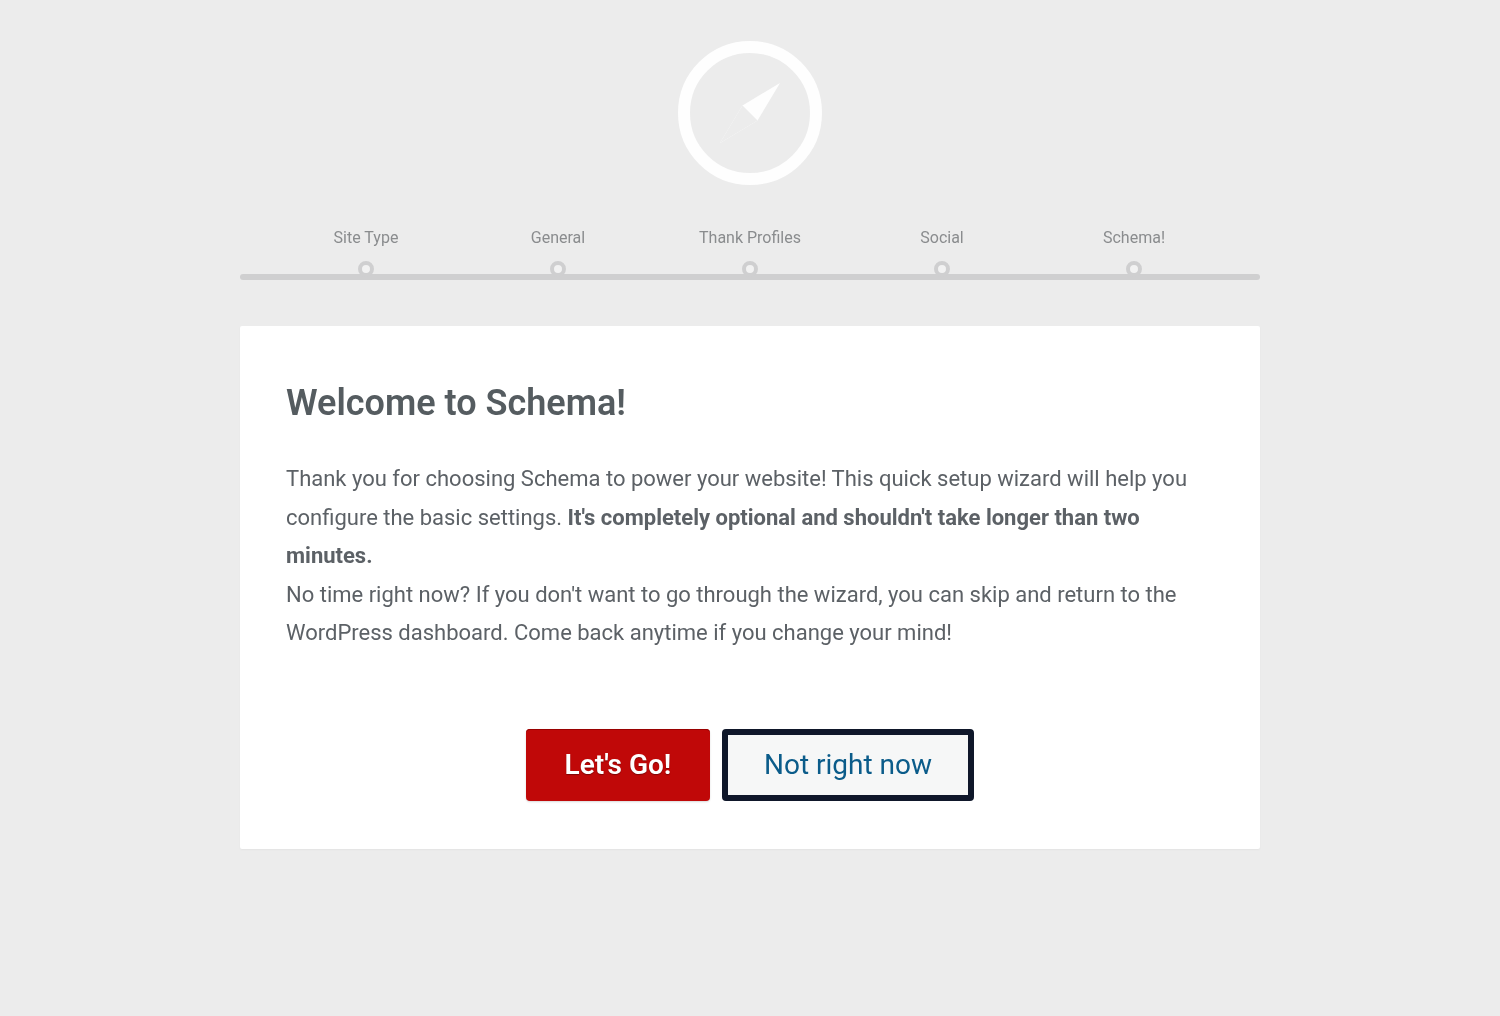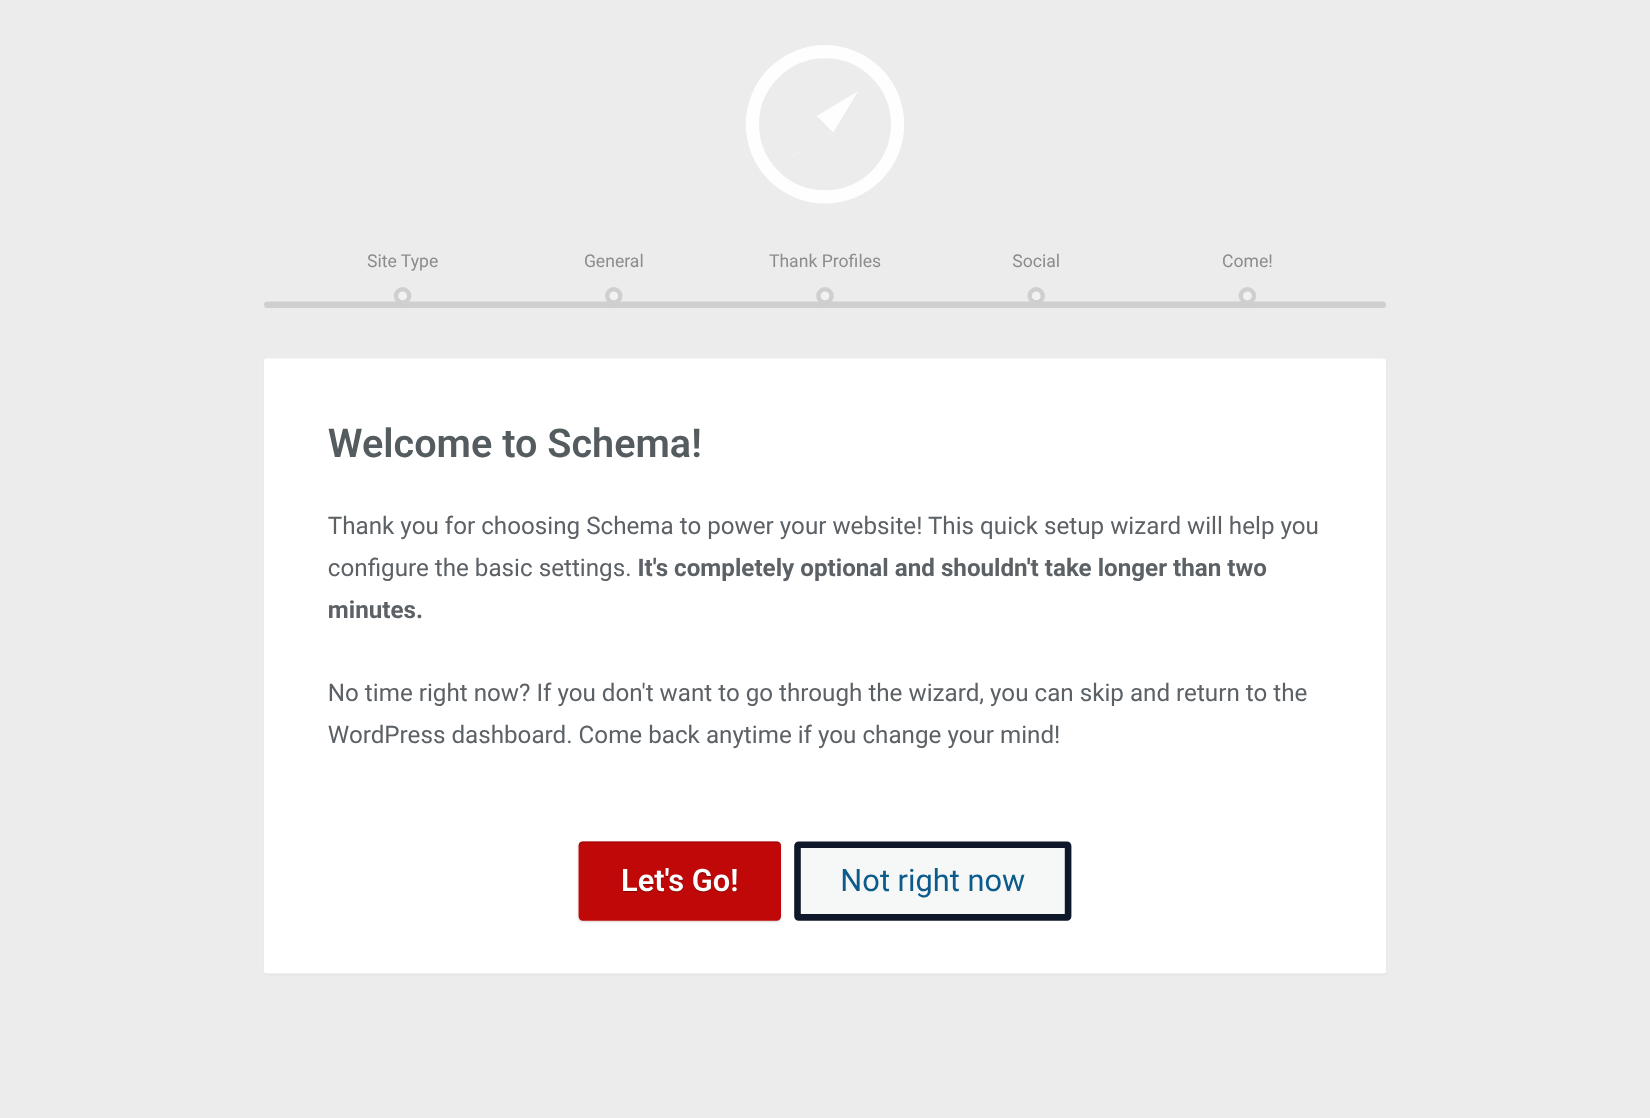--- a/index.html
+++ b/index.html
@@ -73,33 +73,32 @@
       background: #f2f2f2;
       border: 4px solid #cfcfd0;
       z-index: 1;
     }
 
     
     .card {
       background: #ffffff;
       border-radius: 2px;
       box-shadow: 0 1px 2px rgba(0,0,0,0.04);
-      padding: 56px 58px 48px;
+      padding: 56px 46px 48px;
     }
     .card h1 {
       font-size: 36px;
       font-weight: 600;
       color: #555c60;
       margin-bottom: 36px;
     }
     .card p {
       font-size: 22px;
       line-height: 1.75;
       color: #5c6166;
-      margin-bottom: 36px;
     }
     .card p:last-of-type { margin-bottom: 76px; }
     .card p strong,
     .bold {
       font-weight: 700;
       color: #5c6166;
     }
 
     
     .actions {
@@ -162,21 +161,21 @@
       </div>
       <div class="step">
         <div class="step-label">Thank Profiles</div>
         <div class="step-dot"></div>
       </div>
       <div class="step">
         <div class="step-label">Social</div>
         <div class="step-dot"></div>
       </div>
       <div class="step">
-        <div class="step-label">Come!</div>
+        <div class="step-label">Schema!</div>
         <div class="step-dot"></div>
       </div>
     </div>
   </div>
 
   <div class="card">
     <h1>Welcome to Schema!</h1>
 
     <p>
       <span>Thank you for choosing Schema to power your website! This quick setup wizard will help you configure the basic settings. </span><strong class="bold">It's completely optional and shouldn't take longer than two minutes.</strong>

